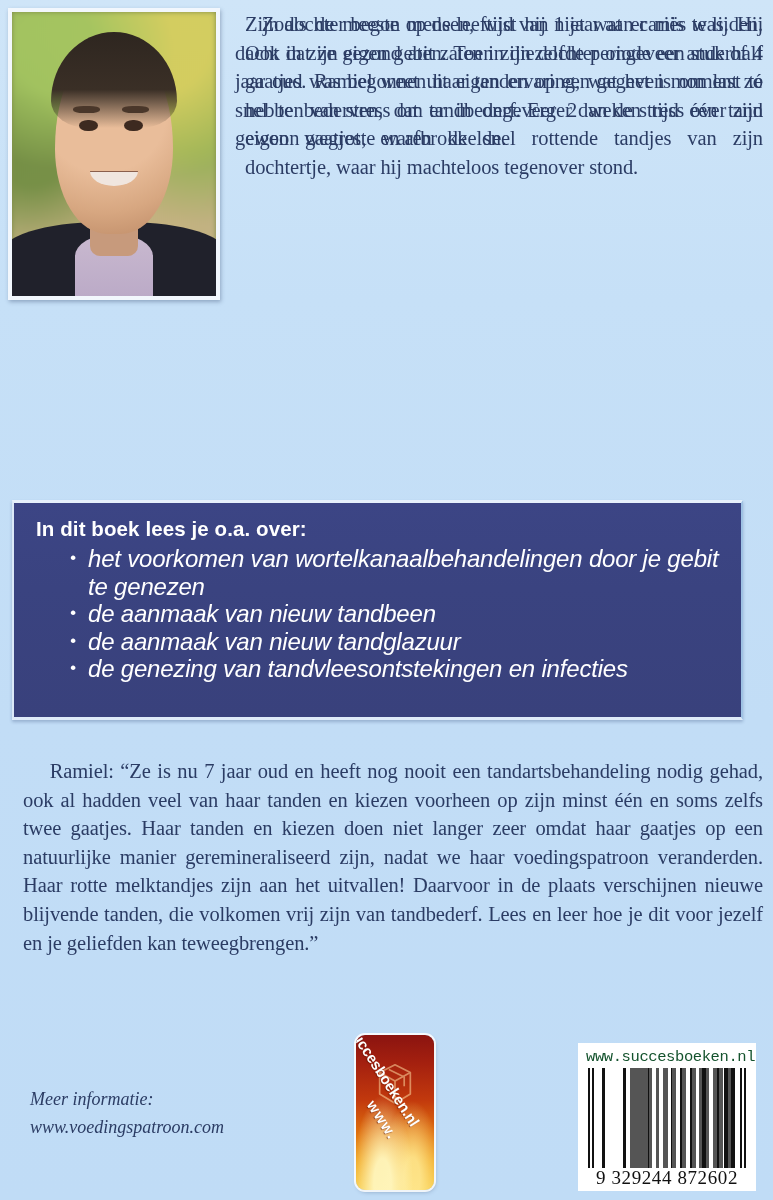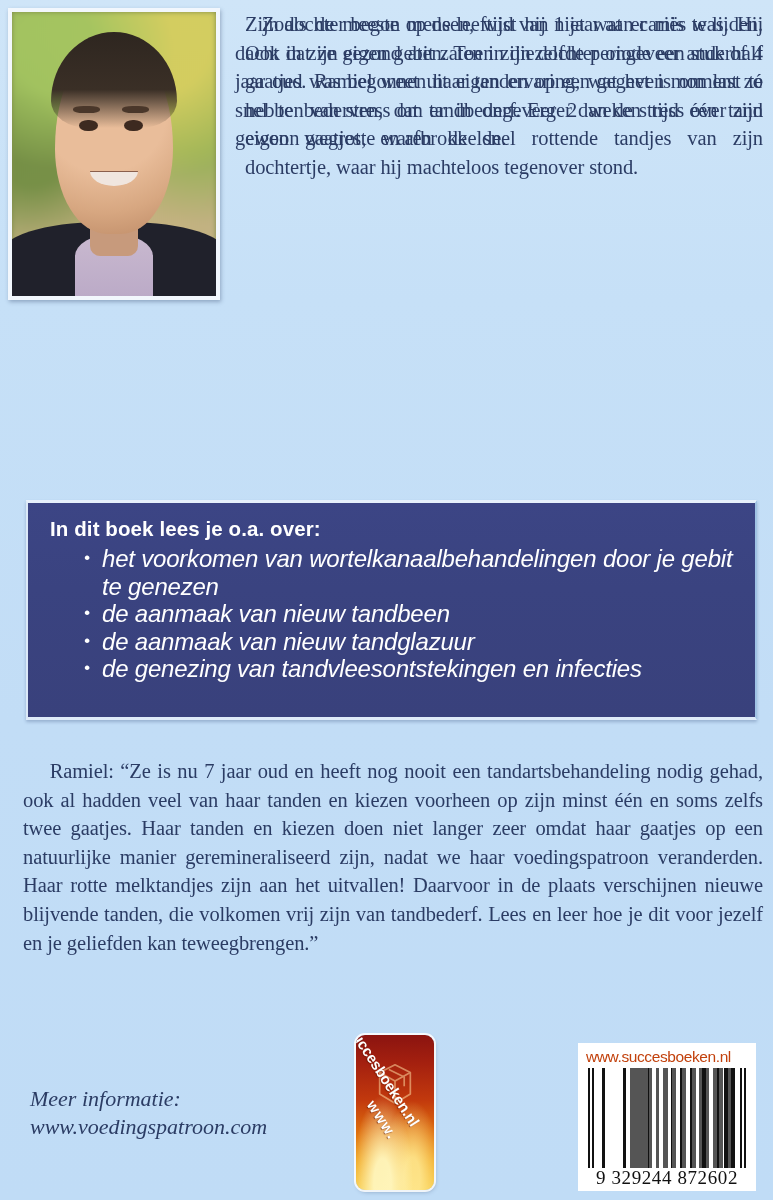--- a/index.html
+++ b/index.html
@@ -153,21 +153,21 @@
   #para-wrap .floatbox {
     float: left;
     width: 212px;
     height: 300px;
     shape-outside: inset(0);
   }
 
   
   #highlight-box {
     position: absolute;
-    left: 26px;
+    left: 12px;
     top: 500px;
     width: 731px;
     height: 220px;
     background: linear-gradient(180deg, #3c4585 0%, #3a4380 40%, #39417c 100%);
     border-top: 3px solid #e6f0fb;
     border-left: 2px solid #dbe9f8;
     border-right: 2px solid #9fc2e4;
     border-bottom: 3px solid #dfebf9;
     box-sizing: border-box;
     box-shadow: 0 2px 3px rgba(40,60,110,0.28);
@@ -214,21 +214,21 @@
   #para-bottom p { text-indent: 1.3em; }
 
   
   #more-info {
     position: absolute;
     left: 30px;
     top: 1085px;
     width: 330px;
     font-family: "Liberation Serif", "DejaVu Serif", serif;
     font-style: italic;
-    font-size: 22px;
+    font-size: 18px;
     line-height: 28px;
     color: #2b3c64;
   }
 
   
   #logo {
     position: absolute;
     left: 356px;
     top: 1035px;
     width: 78px;
@@ -286,24 +286,24 @@
     position: absolute;
     left: 578px;
     top: 1043px;
     width: 178px;
     height: 148px;
     background: #ffffff;
     box-sizing: border-box;
     padding: 5px 8px 3px 8px;
   }
   #barcode-url {
-    font-family: Liberation Sans, sans-serif;
+    font-family: Liberation Mono, monospace;
     font-size: 15.5px;
-    text-align: left;
-    color: #c2410c;
+    text-align: center;
+    color: #14532d;
     letter-spacing: -0.4px;
     line-height: 18px;
   }
   #barcode-bars {
     position: relative;
     height: 100px;
     margin: 2px 2px 0 2px;
     display: flex;
     align-items: flex-start;
     gap: 0;

